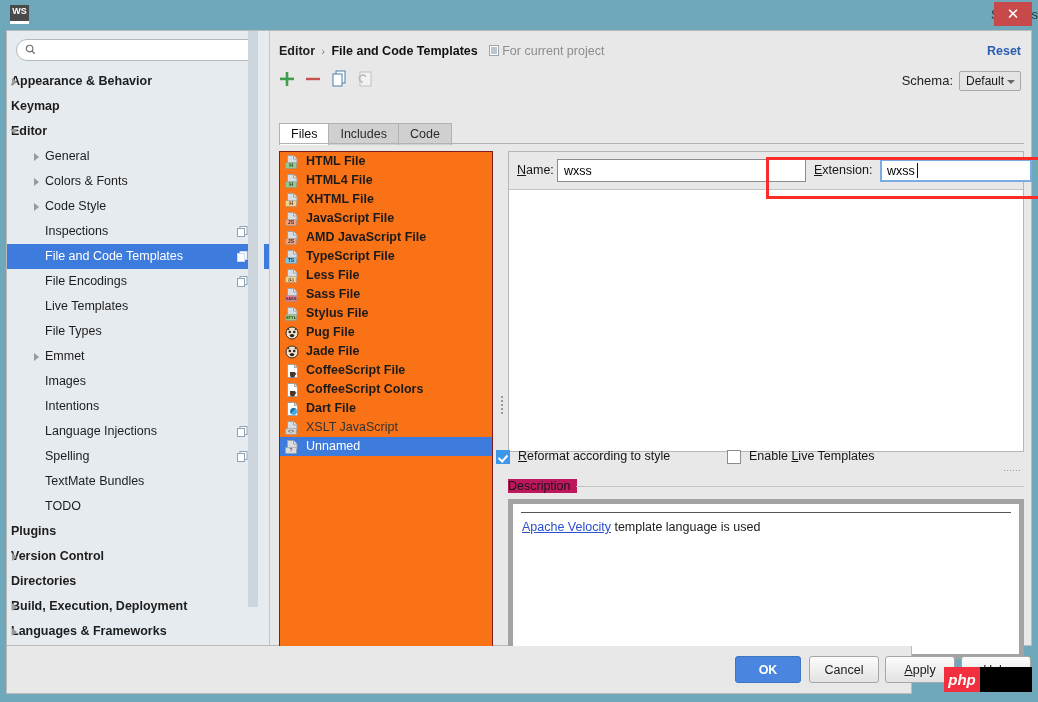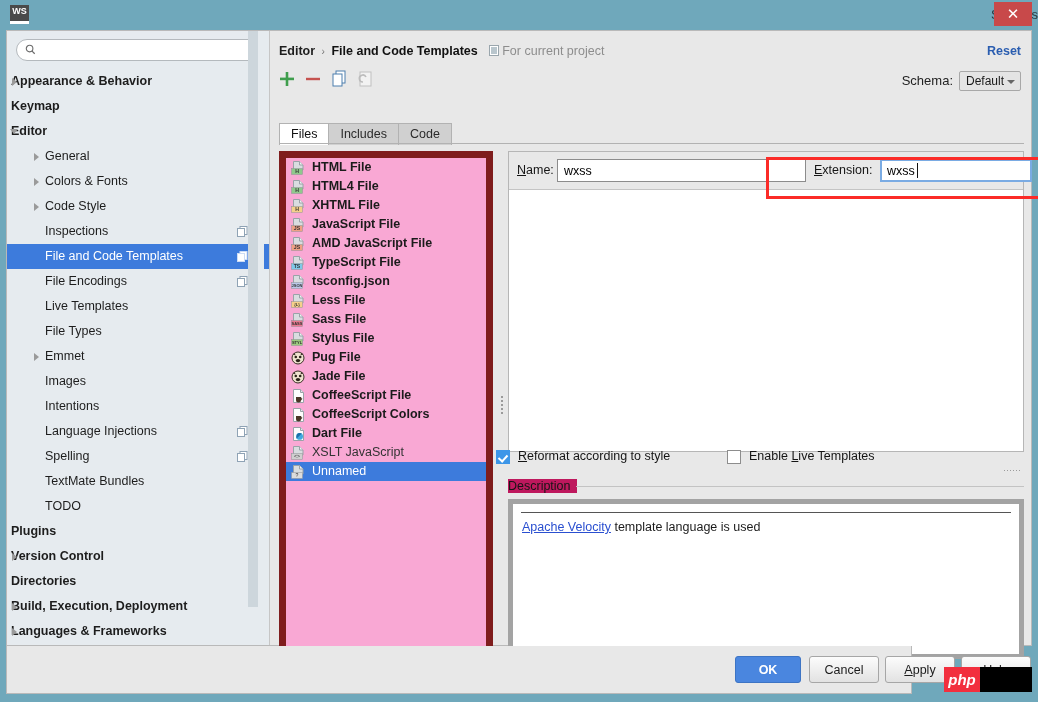--- a/index.html
+++ b/index.html
@@ -64,22 +64,22 @@
     position:relative;cursor:pointer;}
   .schema-sel .car{position:absolute;right:5px;top:8px;width:0;height:0;
     border-left:4px solid transparent;border-right:4px solid transparent;border-top:4px solid #666;}
   
   .tabs{position:absolute;left:9px;top:92px;width:745px;height:21px;}
   .tab{float:left;height:21px;line-height:21px;padding:0 11px;border:1px solid #b2b2b2;
     border-bottom:0;background:#d0d0d0;font-size:12.5px;color:#2b2b2b;margin-right:-1px;cursor:pointer;}
   .tab.active{background:#fff;color:#111;}
   .tabline{position:absolute;left:9px;top:112px;width:745px;height:1px;background:#b2b2b2;}
   
-  .tmpl-list{position:absolute;left:9px;top:120px;width:214px;height:508px;background:#f9a8d4;
-    border:7px solid #7f1d1d;box-sizing:border-box;overflow:hidden;}
+  .tmpl-list{position:absolute;left:9px;top:120px;width:214px;height:508px;background:#f97316;
+    border:1px solid #7f1d1d;box-sizing:border-box;overflow:hidden;}
   .tmpl-row{position:relative;height:19px;line-height:19px;padding-left:26px;white-space:nowrap;
     font-size:12.5px;font-weight:bold;color:#1b1b1b;cursor:default;}
   .tmpl-row.plain{font-weight:normal;color:#333;}
   .tmpl-row.sel{background:#3d7bdc;color:#fff;font-weight:normal;}
   .ficon{position:absolute;left:5px;top:3px;width:14px;height:14px;}
   .splitter{position:absolute;left:228px;top:120px;width:10px;height:508px;}
   .splitter .grip{position:absolute;left:3px;top:245px;width:3px;height:18px;}
   .splitter .grip i{display:block;width:2px;height:2px;background:#9a9a9a;margin-bottom:2px;}
   
   .edit-card{position:absolute;left:238px;top:120px;width:516px;height:301px;background:#fff;
@@ -307,26 +307,20 @@
             </svg><span>AMD JavaScript File</span></div>
           <div class="tmpl-row"><svg class="ficon" viewBox="0 0 14 14">
               <path d="M2.5 0.5 h6 l3.5 3.5 v5 h-9.5 z" fill="#d9dde0" stroke="#9aa2a8"></path>
               <path d="M8.5 0.5 v3.5 h3.5" fill="#eef1f3" stroke="#9aa2a8"></path>
               <rect x="0.5" y="7.5" width="11" height="6" fill="#7ec9e8" stroke="#8d9296" stroke-width="0.5"></rect>
               <text x="6" y="12.4" font-size="5.2" text-anchor="middle" font-family="Liberation Sans" fill="#333">TS</text>
             </svg><span>TypeScript File</span></div>
           <div class="tmpl-row"><svg class="ficon" viewBox="0 0 14 14">
               <path d="M2.5 0.5 h6 l3.5 3.5 v5 h-9.5 z" fill="#d9dde0" stroke="#9aa2a8"></path>
               <path d="M8.5 0.5 v3.5 h3.5" fill="#eef1f3" stroke="#9aa2a8"></path>
-              <rect x="0.5" y="7.5" width="11" height="6" fill="#b9c7e8" stroke="#8d9296" stroke-width="0.5"></rect>
-              <text x="6" y="12.4" font-size="4" text-anchor="middle" font-family="Liberation Sans" fill="#333">JSON</text>
-            </svg><span>tsconfig.json</span></div>
-          <div class="tmpl-row"><svg class="ficon" viewBox="0 0 14 14">
-              <path d="M2.5 0.5 h6 l3.5 3.5 v5 h-9.5 z" fill="#d9dde0" stroke="#9aa2a8"></path>
-              <path d="M8.5 0.5 v3.5 h3.5" fill="#eef1f3" stroke="#9aa2a8"></path>
               <rect x="0.5" y="7.5" width="11" height="6" fill="#f5d08a" stroke="#8d9296" stroke-width="0.5"></rect>
               <text x="6" y="12.4" font-size="4" text-anchor="middle" font-family="Liberation Sans" fill="#333">{L}</text>
             </svg><span>Less File</span></div>
           <div class="tmpl-row"><svg class="ficon" viewBox="0 0 14 14">
               <path d="M2.5 0.5 h6 l3.5 3.5 v5 h-9.5 z" fill="#d9dde0" stroke="#9aa2a8"></path>
               <path d="M8.5 0.5 v3.5 h3.5" fill="#eef1f3" stroke="#9aa2a8"></path>
               <rect x="0.5" y="7.5" width="11" height="6" fill="#e8788f" stroke="#8d9296" stroke-width="0.5"></rect>
               <text x="6" y="12.4" font-size="4" text-anchor="middle" font-family="Liberation Sans" fill="#333">SASS</text>
             </svg><span>Sass File</span></div>
           <div class="tmpl-row"><svg class="ficon" viewBox="0 0 14 14">

